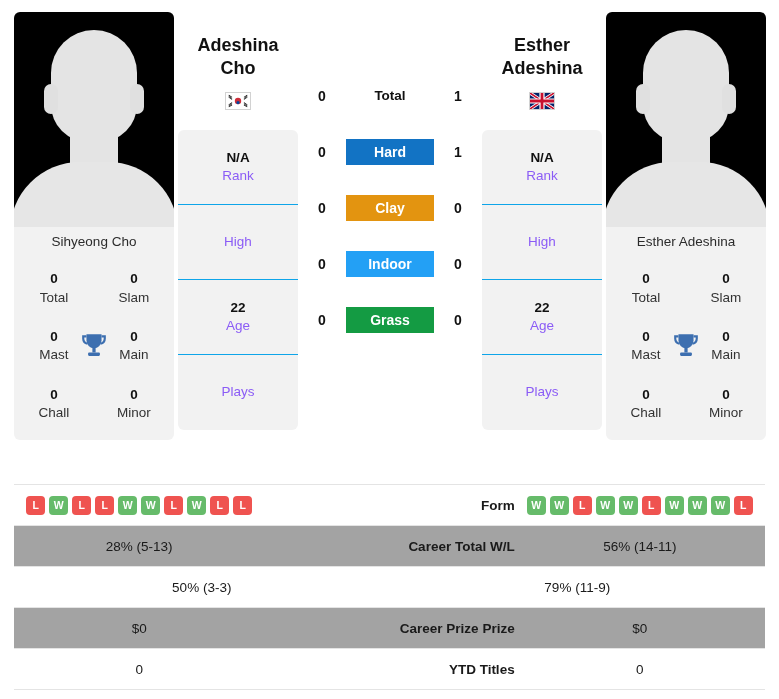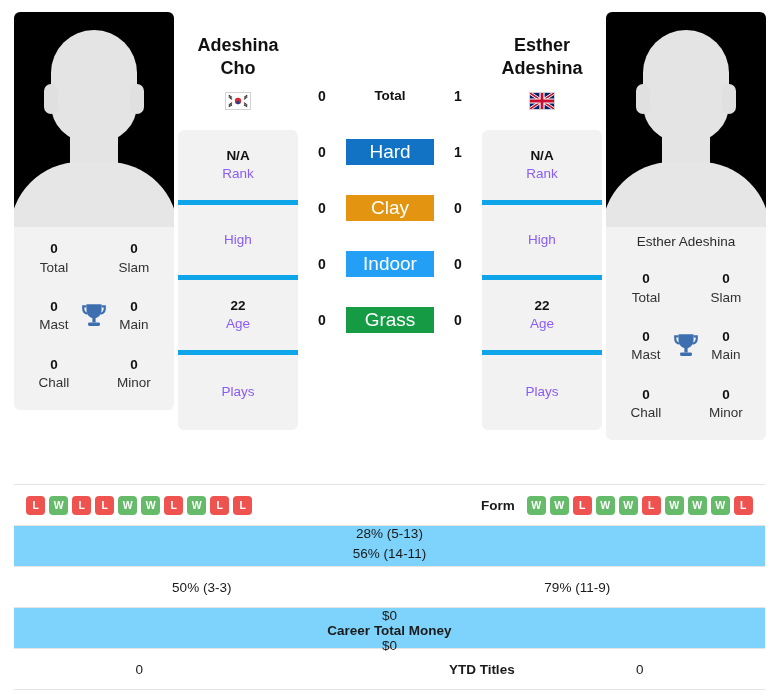--- a/index.html
+++ b/index.html
@@ -144,21 +144,21 @@
     background: #f2f2f2;
     border-radius: 6px;
     overflow: hidden;
   }
   .rank-cell {
     height: 75px;
     display: flex;
     flex-direction: column;
     align-items: center;
     justify-content: center;
-    border-bottom: 5px solid #0ea5e9;
+    border-bottom: 1px solid #0ea5e9;
   }
   .rank-cell:last-child { border-bottom: none; }
   .rank-cell .v {
     font-size: 13.5px;
     font-weight: bold;
     color: #111;
     line-height: 1.45;
   }
   .rank-cell .k {
     font-size: 13.5px;
@@ -185,22 +185,22 @@
     text-align: center;
     font-size: 14px;
     font-weight: bold;
     color: #111;
   }
   .badge {
     width: 88px;
     height: 26px;
     line-height: 26px;
     text-align: center;
-    font-size: 19px;
-    font-weight: normal;
+    font-size: 14px;
+    font-weight: bold;
     color: #ffffff;
   }
   .badge.plain {
     background: transparent;
     color: #111;
     font-weight: bold;
     font-size: 13.5px;
   }
 
   .name-col.right { margin-left: 0; margin-right: 4px; }
@@ -212,21 +212,21 @@
     top: 484px;
     width: 751px;
     border-top: 1px solid #e4e4e4;
   }
   .trow {
     display: flex;
     align-items: center;
     height: 41px;
     border-bottom: 1px solid #e4e4e4;
   }
-  .trow.alt { background: #7dd3fc; flex-direction: column; }
+  .trow.alt { background: #a3a3a3; }
   .tcell {
     flex: 1 1 0;
     text-align: center;
     font-size: 13.5px;
     color: #1a1a1a;
   }
   .tcell.label { font-weight: bold; text-align: right; }
   .tcell.form-cell {
     display: flex;
     justify-content: center;
@@ -253,20 +253,21 @@
   <div class="top">
 
     <div class="avatar-col">
       <div class="photo">
         <div class="silhouette-head"></div>
         <div class="silhouette-ear-l"></div>
         <div class="silhouette-ear-r"></div>
         <div class="silhouette-neck"></div>
         <div class="silhouette-body"></div>
       </div>
+      <div class="photo-caption">Sihyeong Cho</div>
       <div class="titles-box">
         <div class="titles-grid">
           <div class="tstat">
             <div class="num">0</div>
             <div class="lbl">Total</div>
           </div>
           <div class="tstat">
             <div class="num">0</div>
             <div class="lbl">Slam</div>
           </div>
@@ -475,31 +476,32 @@
           <div class="fbadge L">L</div>
           <div class="fbadge W">W</div>
           <div class="fbadge W">W</div>
           <div class="fbadge W">W</div>
           <div class="fbadge L">L</div>
         </div>
     </div>
 
     <div class="trow alt">
       <div class="tcell">28% (5-13)</div>
+      <div class="tcell label">Career Total W/L</div>
       <div class="tcell">56% (14-11)</div>
     </div>
 
     <div class="trow">
       <div class="tcell">50% (3-3)</div>
       <div class="tcell">79% (11-9)</div>
     </div>
 
     <div class="trow alt">
       <div class="tcell">$0</div>
-      <div class="tcell label">Career Total Money</div>
+      <div class="tcell label">Career Prize Prize</div>
       <div class="tcell">$0</div>
     </div>
 
     <div class="trow">
       <div class="tcell">0</div>
       <div class="tcell label">YTD Titles</div>
       <div class="tcell">0</div>
     </div>
 
   </div>

